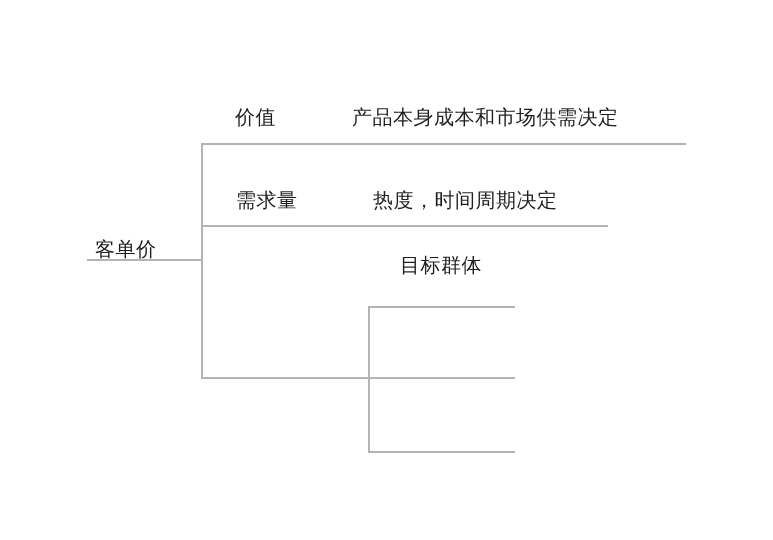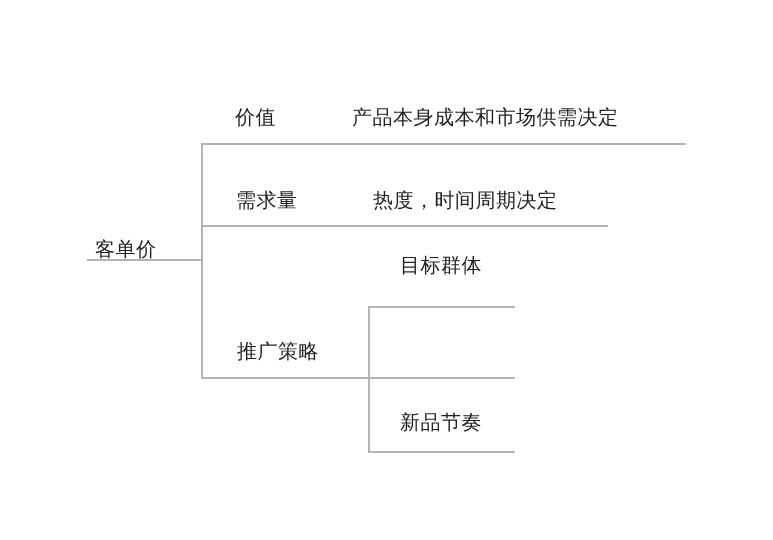--- a/index.html
+++ b/index.html
@@ -47,18 +47,16 @@
   <div class="line h" style="left:368px; top:451px; width:147px;"></div>
 
   <div class="lbl" style="left:95px; top:236px;">客单价</div>
 
   <div class="lbl" style="left:235px; top:104px;">价值</div>
   <div class="lbl" style="left:236px; top:187px;">需求量</div>
 
   <div class="lbl" style="left:352px; top:104px;">产品本身成本和市场供需决定</div>
   <div class="lbl" style="left:373px; top:187px;">热度，时间周期决定</div>
 
-  <div class="lbl" style="left:237px; top:338px;">推广策略</div>
 
   <div class="lbl" style="left:400px; top:252px;">目标群体</div>
-  <div class="lbl" style="left:400px; top:409px;">新品节奏</div>
 
 </div>
 
 </body></html>

